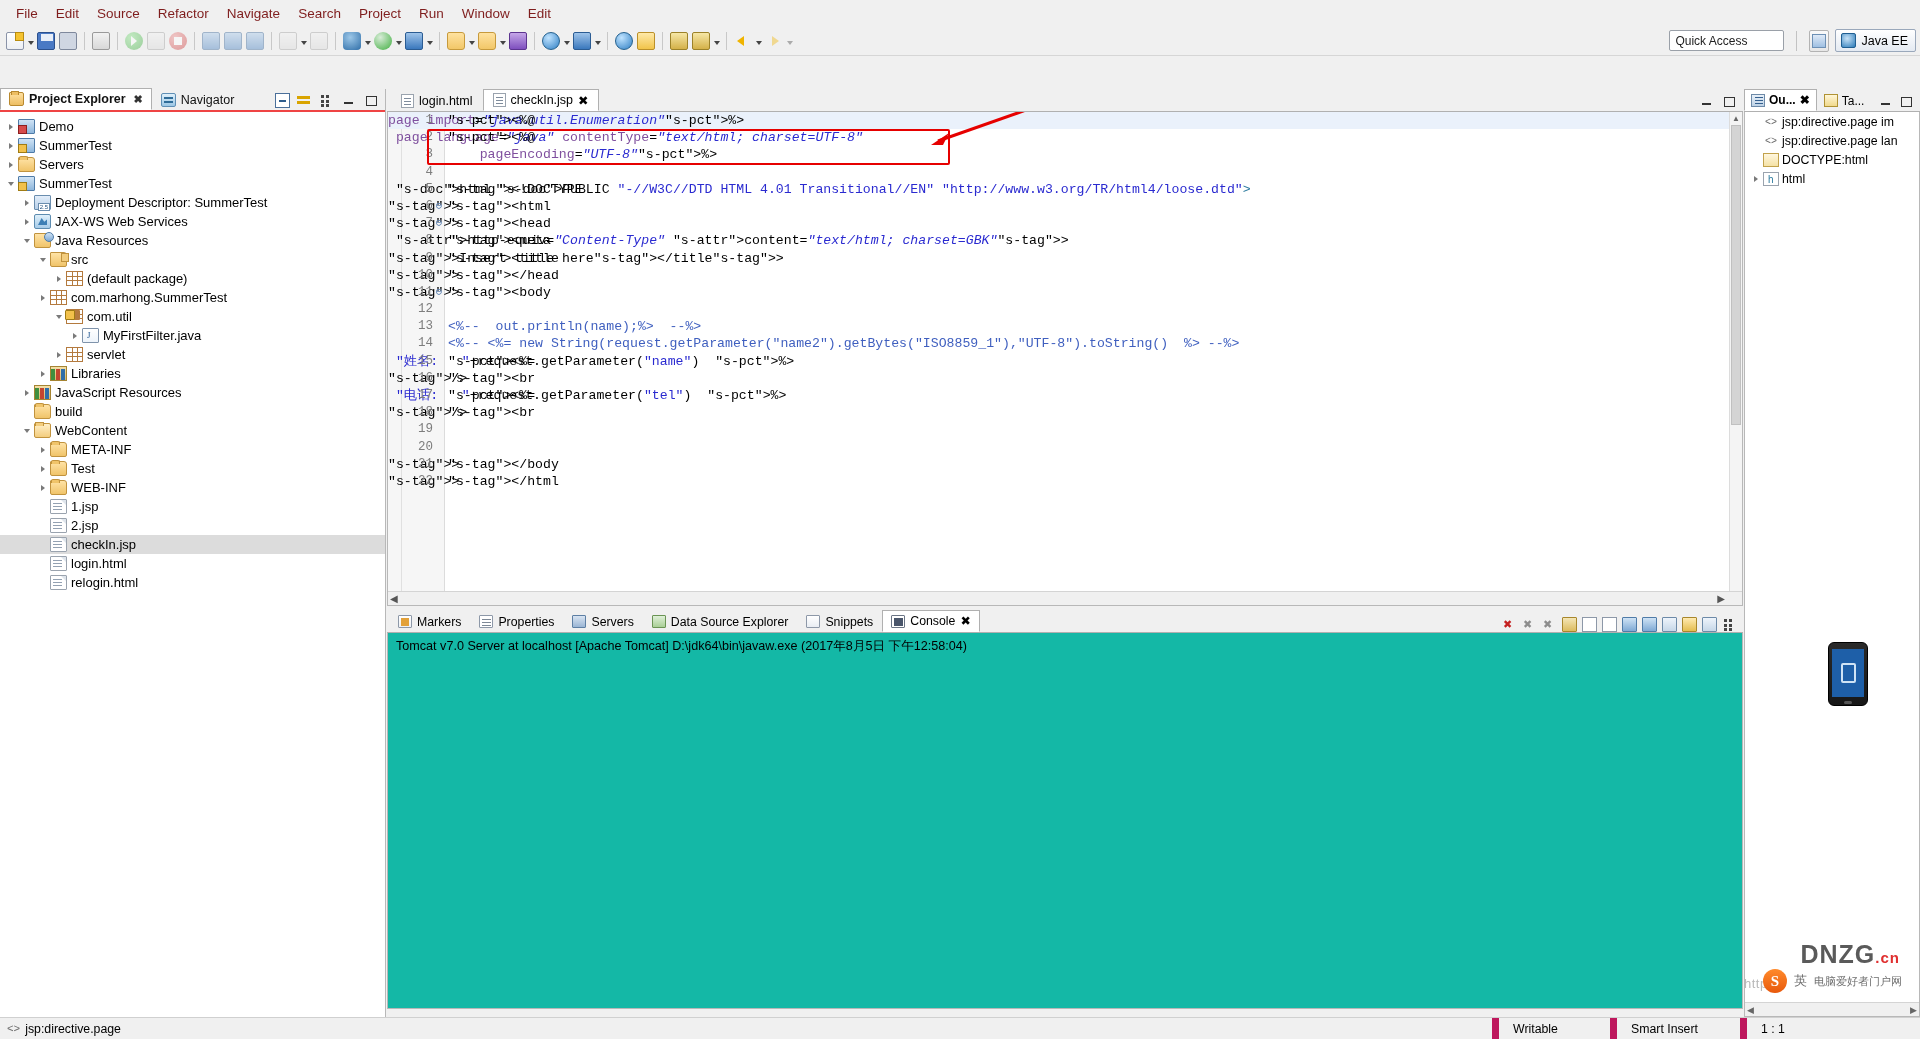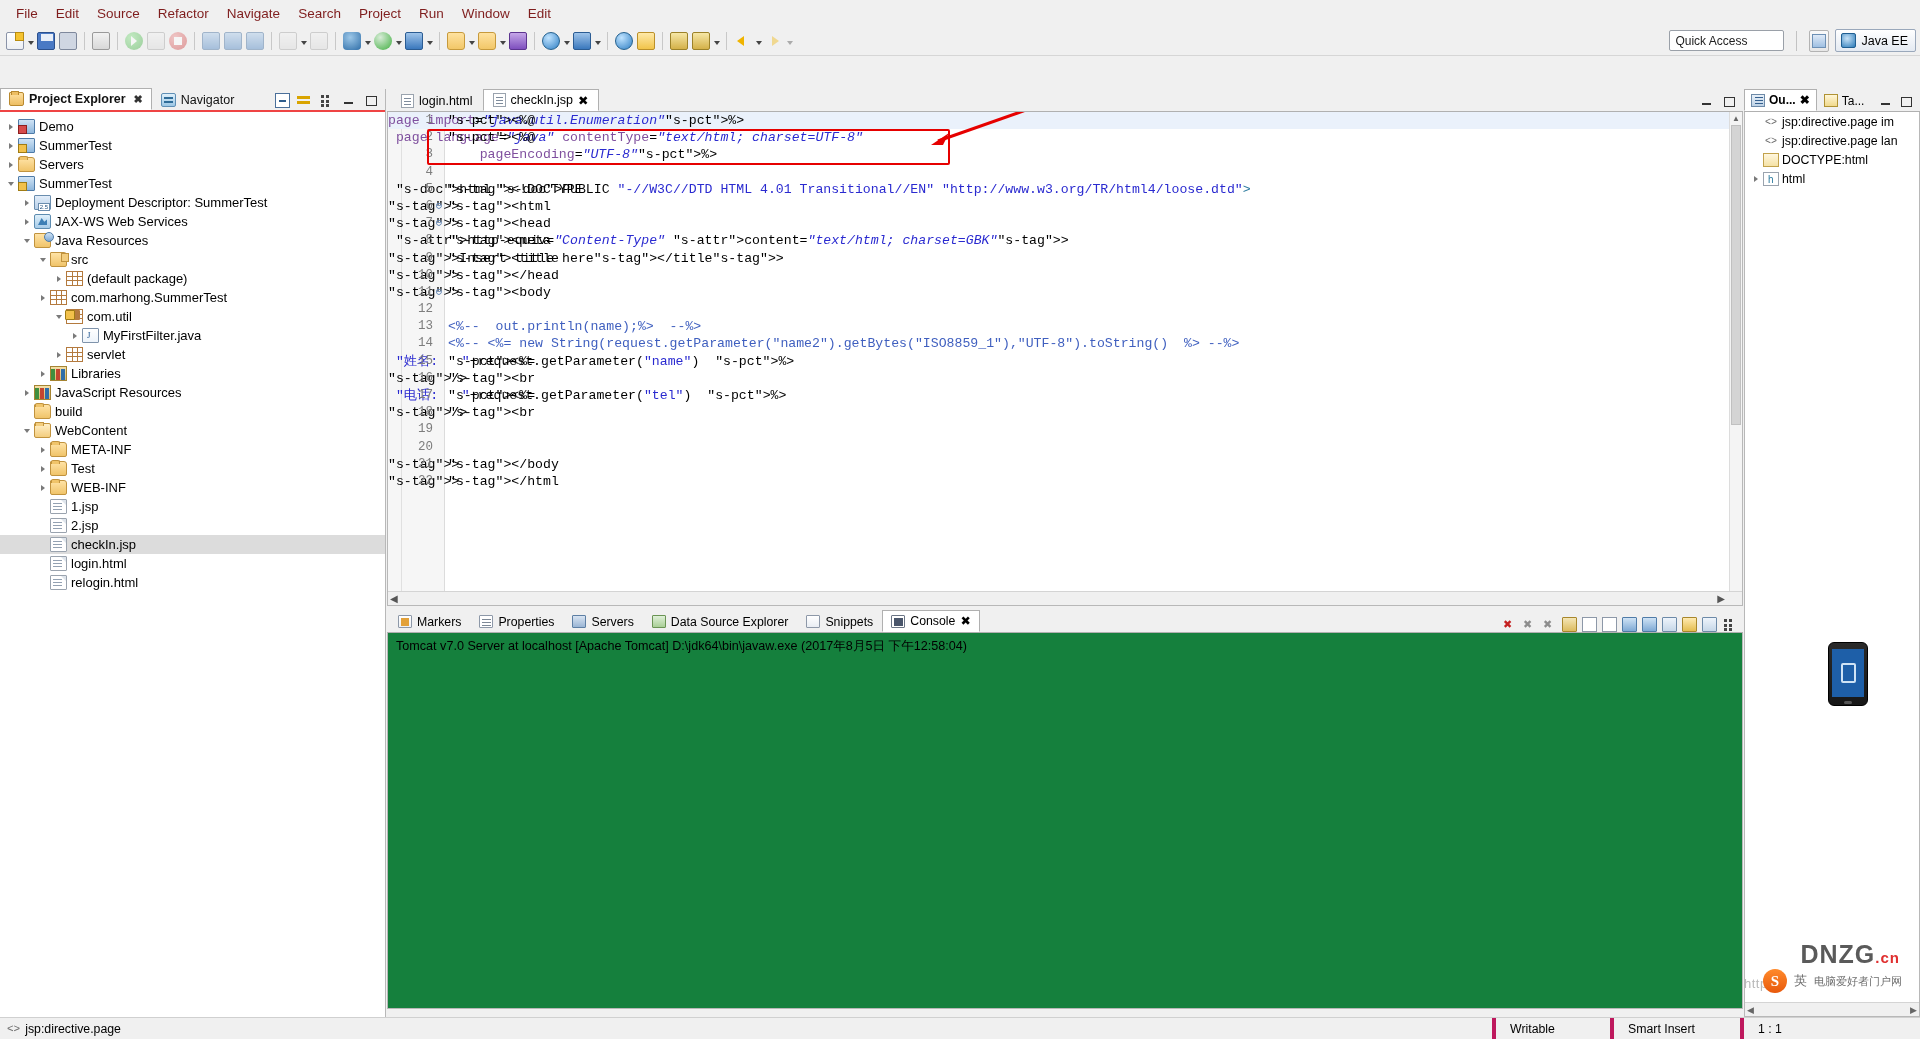--- a/index.html
+++ b/index.html
@@ -266,21 +266,21 @@
   .btools { margin-left:auto; display:flex; align-items:center; gap:5px; padding-right:6px; }
   .btool { width:15px;height:15px;position:relative; }
   .bt-redx::after{content:"\2716";position:absolute;left:1px;top:0;color:#c42020;font-size:11px;line-height:14px;}
   .bt-greyx::after{content:"\2716";position:absolute;left:1px;top:0;color:#8d8d8d;font-size:11px;line-height:14px;}
   .bt-lock{background:linear-gradient(#f4e6b6,#dcbb5e);border:1px solid #a8872c;border-radius:1px;}
   .bt-page{background:#fff;border:1px solid #8d98a8;}
   .bt-blue{background:linear-gradient(#cfe3f5,#7fa9d4);border:1px solid #4f7ba8;border-radius:1px;}
   .bt-mon{background:linear-gradient(#eef4fb,#c6d7e8);border:1px solid #6d8aa8;border-radius:1px;}
   .bt-pin{background:linear-gradient(#ffeab0,#e4bd4f);border:1px solid #a8872c;border-radius:1px;}
   .console-body {
-    position:absolute; left:0; right:0; top:23px; bottom:0; background:#15803d;
+    position:absolute; left:0; right:0; top:23px; bottom:0; background:#14b8a6;
     border:1px solid #b8b8b8; border-top:none; padding: 5px 8px; font-size:12.6px;
     font-family: "Liberation Sans", sans-serif;
   }
   .console-line { color:#000; white-space: pre; }
 
   
   .right-panel { position:absolute; right:0; top:0; width:176px; bottom:0; background:#f0f0f0; }
   .rtabs { height:23px; display:flex; align-items:flex-end; border-bottom:1px solid #b0b0b0; }
   .rtab { display:flex;align-items:center;gap:4px;height:22px;padding:0 6px;font-size:12px;
      border:1px solid transparent;border-bottom:none; }
@@ -319,21 +319,21 @@
   .wm-dnzg .cn { color:#e03030; font-size:15px; font-weight:700; }
   .wm-url { position:absolute; right: 140px; bottom: 26px; font-size:13px; color:#b9b9b9; letter-spacing:.5px; }
 
   
   .statusbar {
     position:absolute; left:0; right:0; bottom:0; height:22px; background:#f0f0f0;
     border-top:1px solid #d0d0d0; display:flex; align-items:center; font-size:12.3px;
   }
   .sb-left { display:flex; align-items:center; gap:5px; padding-left:7px; }
   .sb-angle { font-family:"Liberation Mono",monospace; color:#6a6a6a; font-size:11px; }
-  .sb-cell { border-left:4px solid #be185d; height:22px; display:flex; align-items:center; padding:0 14px; }
+  .sb-cell { border-left:7px solid #be185d; height:22px; display:flex; align-items:center; padding:0 14px; }
   .sb-spacer { flex:1; }
 </style>
 </head>
 <body>
 
 <div id="app">
 
 
   <div class="menubar">
     <div class="mi">File</div>

